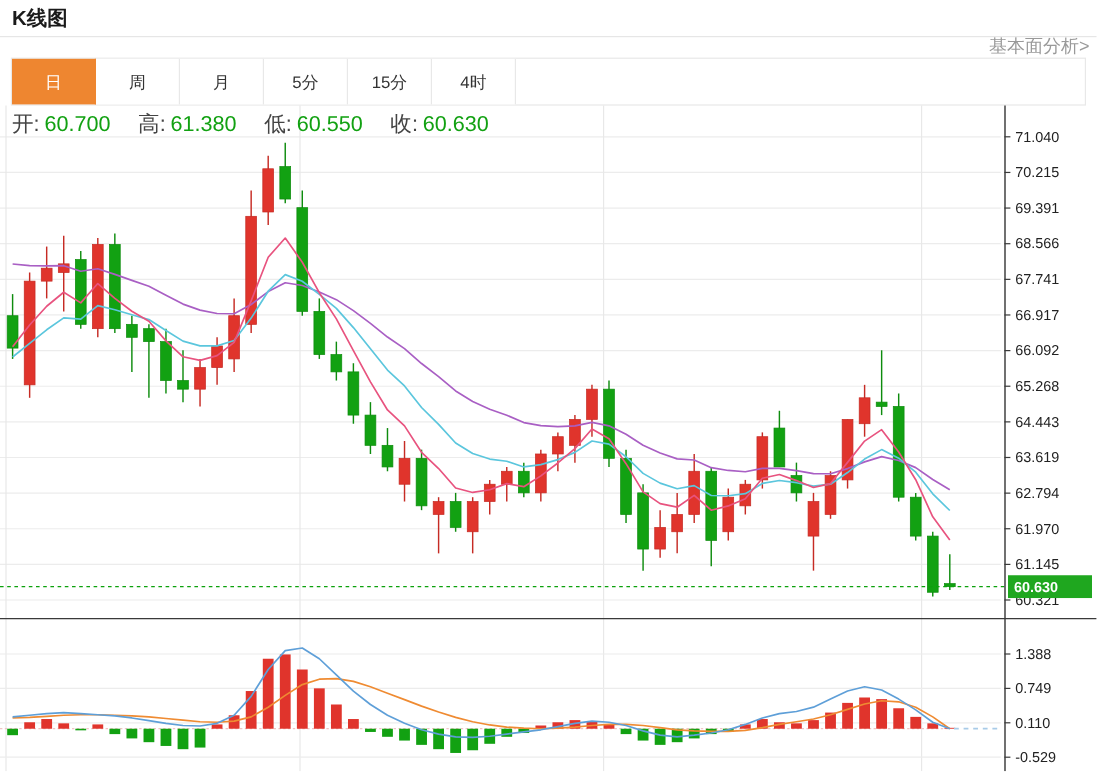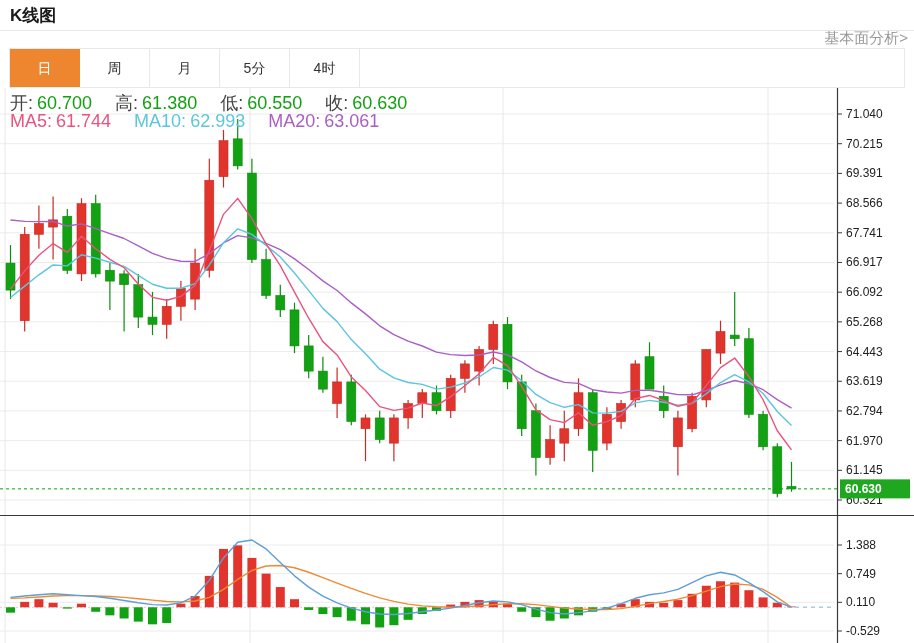--- a/index.html
+++ b/index.html
@@ -22,20 +22,21 @@
 <div id="app">
   <div class="page-title">K线图</div>
   <div class="fund-link">基本面分析&gt;</div>
   <div class="header-divider"></div>
 
   <div class="tabbar" id="tabbar">
       <div class="tab active">日</div>
       <div class="tab">周</div>
       <div class="tab">月</div>
       <div class="tab">5分</div>
+      <div class="tab">15分</div>
       <div class="tab">4时</div>
     </div>
 
   <svg id="chart-svg" width="914" height="643">
       <line x1="0" y1="114" x2="834" y2="114" stroke="#ececec" stroke-width="1"></line>
       <line x1="837" y1="114" x2="842" y2="114" stroke="#3a3a3a" stroke-width="1"></line>
       <text x="846" y="118" font-size="12" fill="#222222">71.040</text>
       <line x1="0" y1="143.70892807164856" x2="834" y2="143.70892807164856" stroke="#ececec" stroke-width="1"></line>
       <line x1="837" y1="143.70892807164856" x2="842" y2="143.70892807164856" stroke="#3a3a3a" stroke-width="1"></line>
       <text x="846" y="147.70892807164856" font-size="12" fill="#222222">70.215</text>
@@ -279,19 +280,14 @@
       <line x1="837.5" y1="88" x2="837.5" y2="643" stroke="#3a3a3a" stroke-width="1.2"></line>
     </svg>
 
   <div class="overlay" style="left:10px;top:91px;">
     <span style="color:#444">开:</span><span style="color:#12a112">60.700</span><span class="gap"></span>
     <span style="color:#444">高:</span><span style="color:#12a112">61.380</span><span class="gap"></span>
     <span style="color:#444">低:</span><span style="color:#12a112">60.550</span><span class="gap"></span>
     <span style="color:#444">收:</span><span style="color:#12a112">60.630</span>
   </div>
 
-  <div class="overlay" style="left:10px;top:111px;">
-    <span style="color:#e8537f">MA5:</span><span style="color:#e8537f">61.744</span><span class="gap"></span>
-    <span style="color:#5bc6dd">MA10:</span><span style="color:#5bc6dd">62.993</span><span class="gap"></span>
-    <span style="color:#a95fc4">MA20:</span><span style="color:#a95fc4">63.061</span>
-  </div>
 
 </div>
 
 </body></html>

